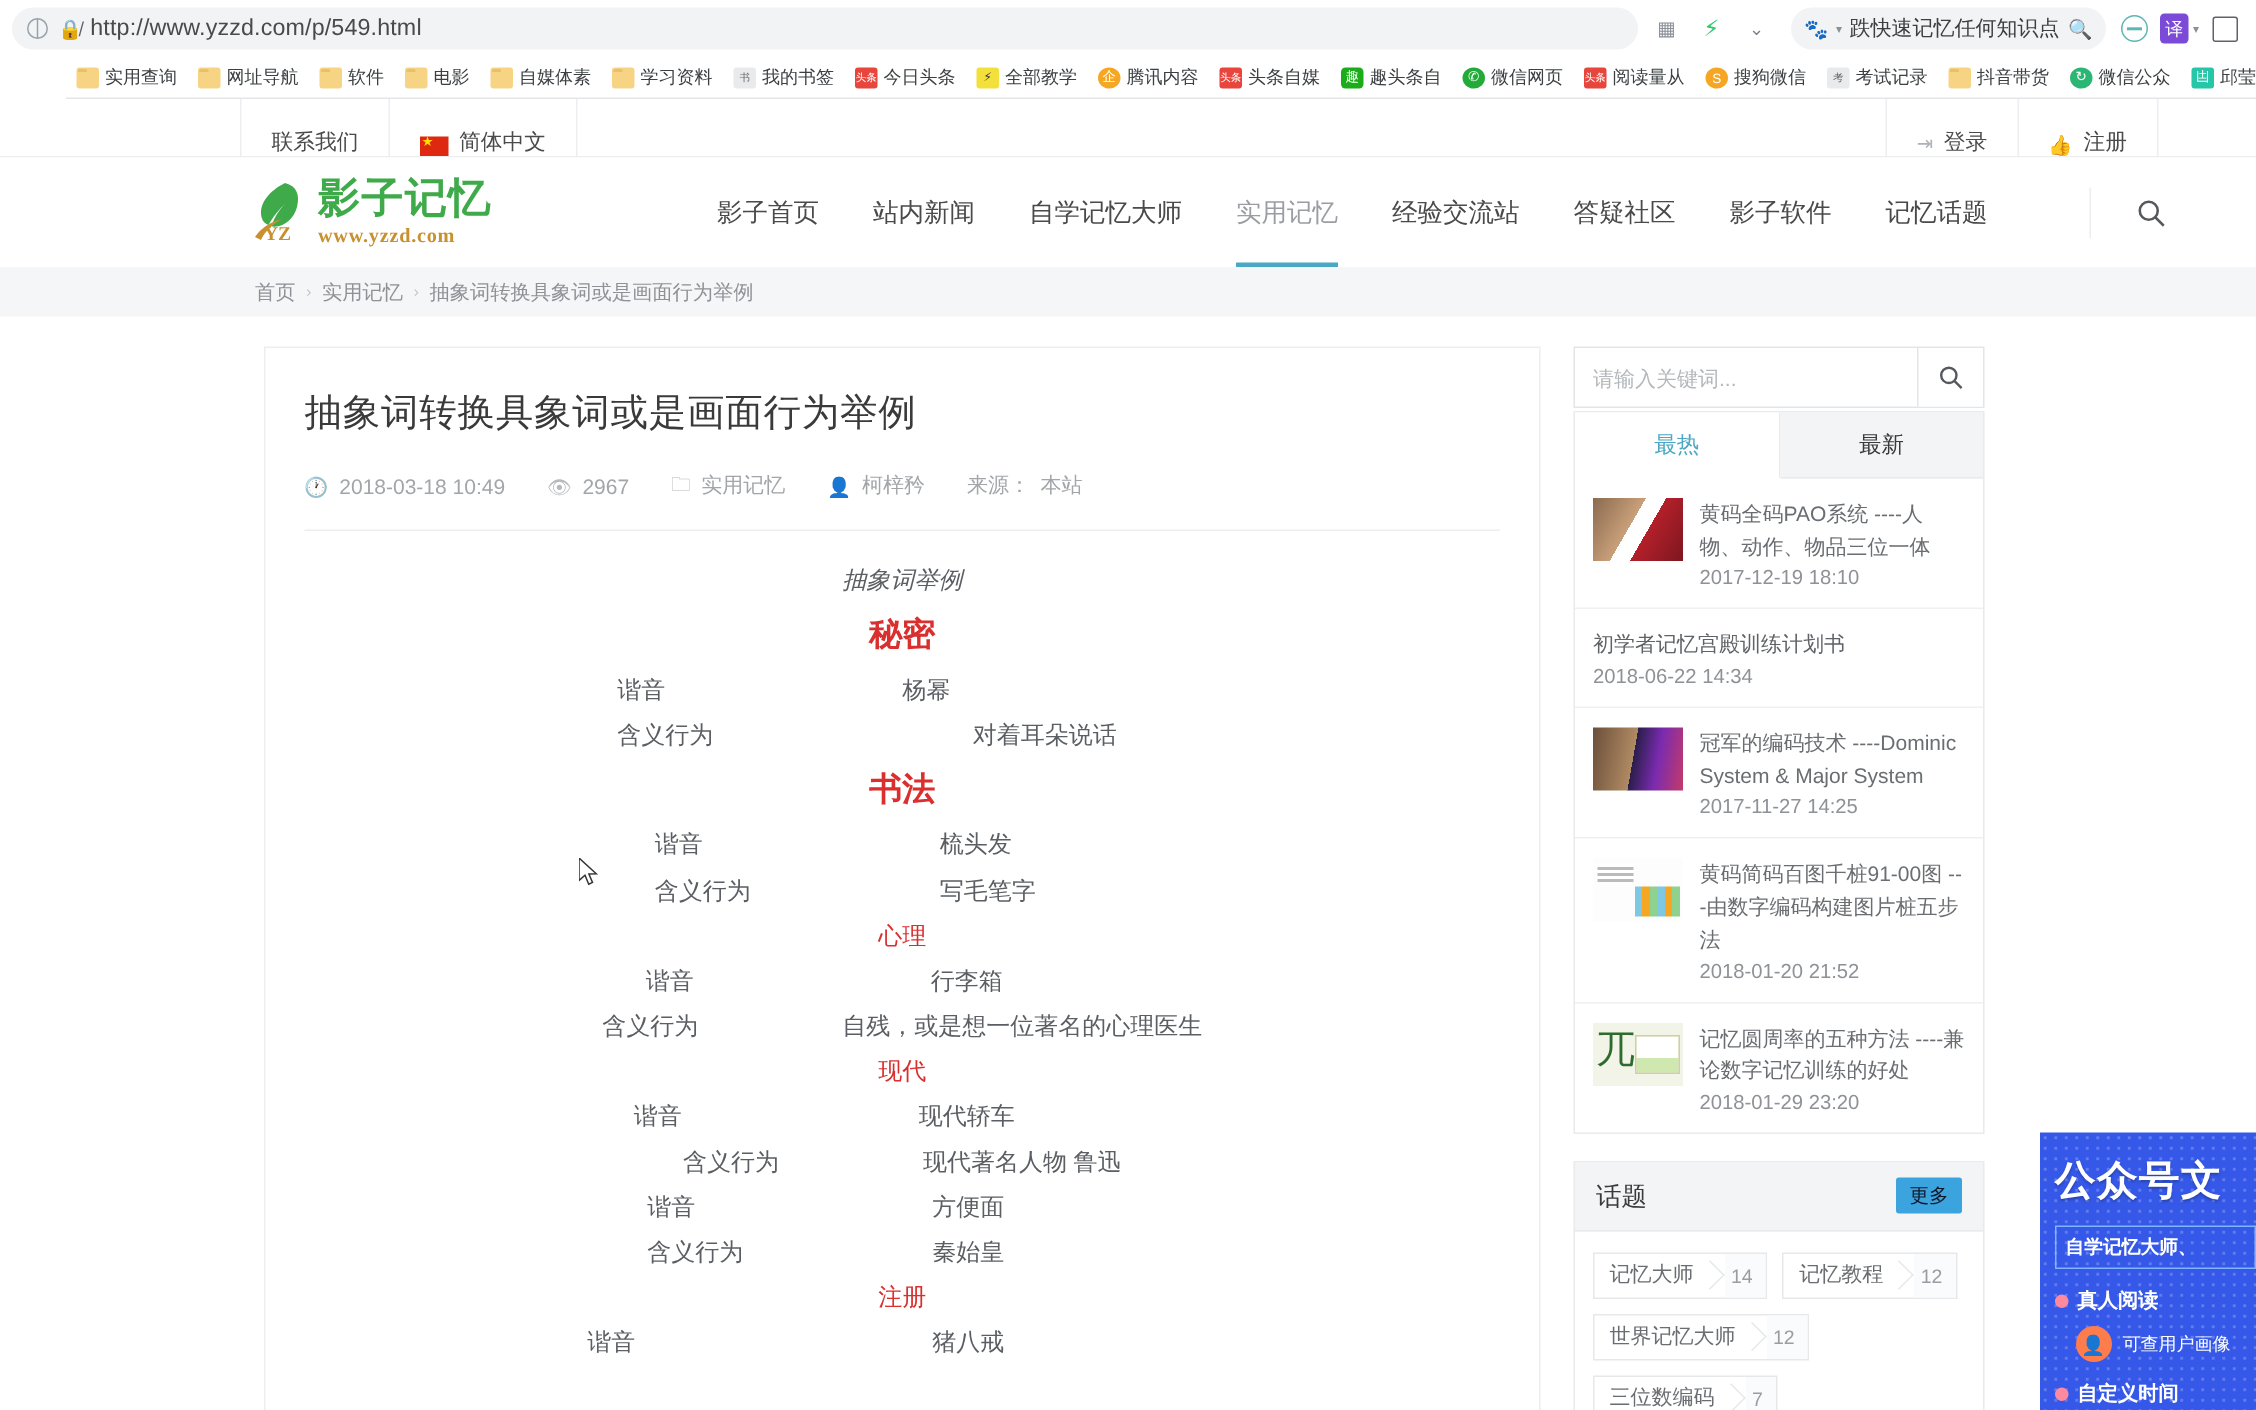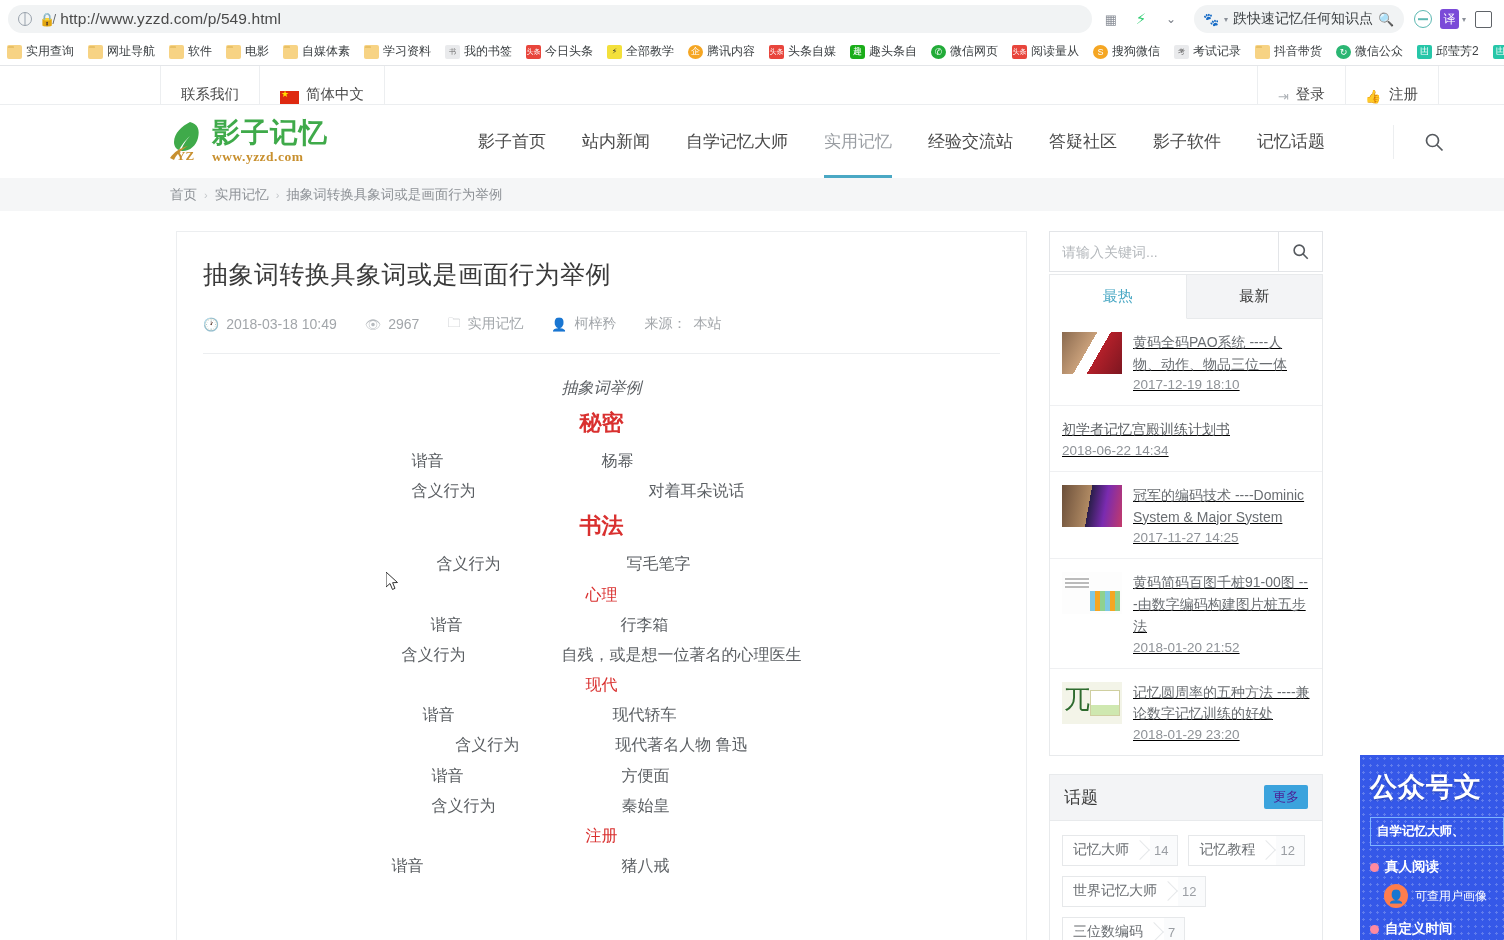--- a/index.html
+++ b/index.html
@@ -107,20 +107,21 @@
   
   .bookmarks-bar {
     height: 28px;
     background: #fff;
     display: flex;
     align-items: center;
     gap: 0;
     border-bottom: 1px solid #e4e6e9;
     overflow: hidden;
     padding-left: 0;
+    margin-left: 44px;
   }
   .bm {
     display: flex; align-items: center; gap: 4px;
     padding: 0 7px; height: 24px; flex: none;
     font-size: 12px; color: #3c4043; white-space: nowrap;
   }
   .bm-ico { width: 15px; height: 14px; flex: none; border-radius: 2px;
     display: flex; align-items: center; justify-content: center;
     font-size: 9px; color: #fff; overflow: hidden; }
   .ico-folder {
@@ -332,37 +333,37 @@
   .thumb.t4 { background: #f3f4e8; }
   .thumb.t4:before {
     content:"兀"; position:absolute; left:2px; top:0px; font-size:26px;
     color:#2e6b2e; font-family:"Liberation Serif",serif;
   }
   .thumb.t4:after {
     content:""; position:absolute; right:2px; top:8px; width:28px; height:24px;
     background: linear-gradient(#fff 0 60%, #cfe8b0 60% 100%);
     border:1px solid #cfcfa0;
   }
-  .hot-text { flex: 1; min-width: 0; text-decoration: underline; }
+  .hot-text { flex: 1; min-width: 0; }
   .hot-title {
     font-size: 14px; color: #6a6e72; line-height: 1.55;
   }
   .hot-date {
     font-size: 13.5px; color: #8e9297; margin-top: 2px;
   }
   .hot-item.no-thumb .hot-title { color: #5f6367; }
 
   .topic-box { margin-top: 18px; border: 1px solid #e8eaec; background: #fff; }
   .topic-head {
     height: 46px; background: #f3f4f6; border-bottom: 1px solid #e8eaec;
     display: flex; align-items: center; padding: 0 14px;
   }
   .topic-head .tt { font-size: 17px; color: #3a3a3a; flex: 1; }
   .more-btn {
-    background: #3ba3dd; color: #4c1d95; font-size: 13px;
+    background: #3ba3dd; color: #0f172a; font-size: 13px;
     padding: 3px 9px; border-radius: 2px;
   }
   .tag-area { padding: 14px 12px; display: flex; flex-wrap: wrap; gap: 10px; }
   .tag {
     display: flex; align-items: stretch; border: 1px solid #e6e8ea;
     height: 31px; font-size: 14px;
   }
   .tag .tg-name { padding: 0 10px; display: flex; align-items: center; color: #6a6e72; }
   .tag .tg-arrow {
     width: 11px; position: relative; overflow: hidden;
@@ -629,20 +630,21 @@
       </div>
 
       <div class="article-content">
         <div class="c-line">抽象词举例</div>
 
         <div class="c-head-lg">秘密</div>
         <div class="c-row"><span style="display:inline-block;width:190px;text-align:left;">谐音</span><span style="display:inline-block;width:190px;text-align:left;">杨幂</span></div>
         <div class="c-row"><span style="display:inline-block;width:190px;text-align:left;">含义行为</span><span style="display:inline-block;width:190px;text-align:center;">对着耳朵说话</span></div>
 
         <div class="c-head-lg">书法</div>
+        <div class="c-row" style="padding-left:50px"><span style="display:inline-block;width:190px;text-align:left;">谐音</span><span style="display:inline-block;width:190px;text-align:left;">梳头发</span></div>
         <div class="c-row" style="padding-left:50px"><span style="display:inline-block;width:190px;text-align:left;">含义行为</span><span style="display:inline-block;width:190px;text-align:left;">写毛笔字</span></div>
 
         <div class="c-head-sm">心理</div>
         <div class="c-row" style="padding-left:38px"><span style="display:inline-block;width:190px;text-align:left;">谐音</span><span style="display:inline-block;width:190px;text-align:left;">行李箱</span></div>
         <div class="c-row"><span style="display:inline-block;width:160px;text-align:left;">含义行为</span><span style="display:inline-block;text-align:left;">自残，或是想一位著名的心理医生</span></div>
 
         <div class="c-head-sm">现代</div>
         <div class="c-row" style="padding-left:22px"><span style="display:inline-block;width:190px;text-align:left;">谐音</span><span style="display:inline-block;width:190px;text-align:left;">现代轿车</span></div>
         <div class="c-row"><span style="display:inline-block;width:160px;text-align:left;">含义行为</span><span style="display:inline-block;text-align:left;">现代著名人物 鲁迅</span></div>
 

